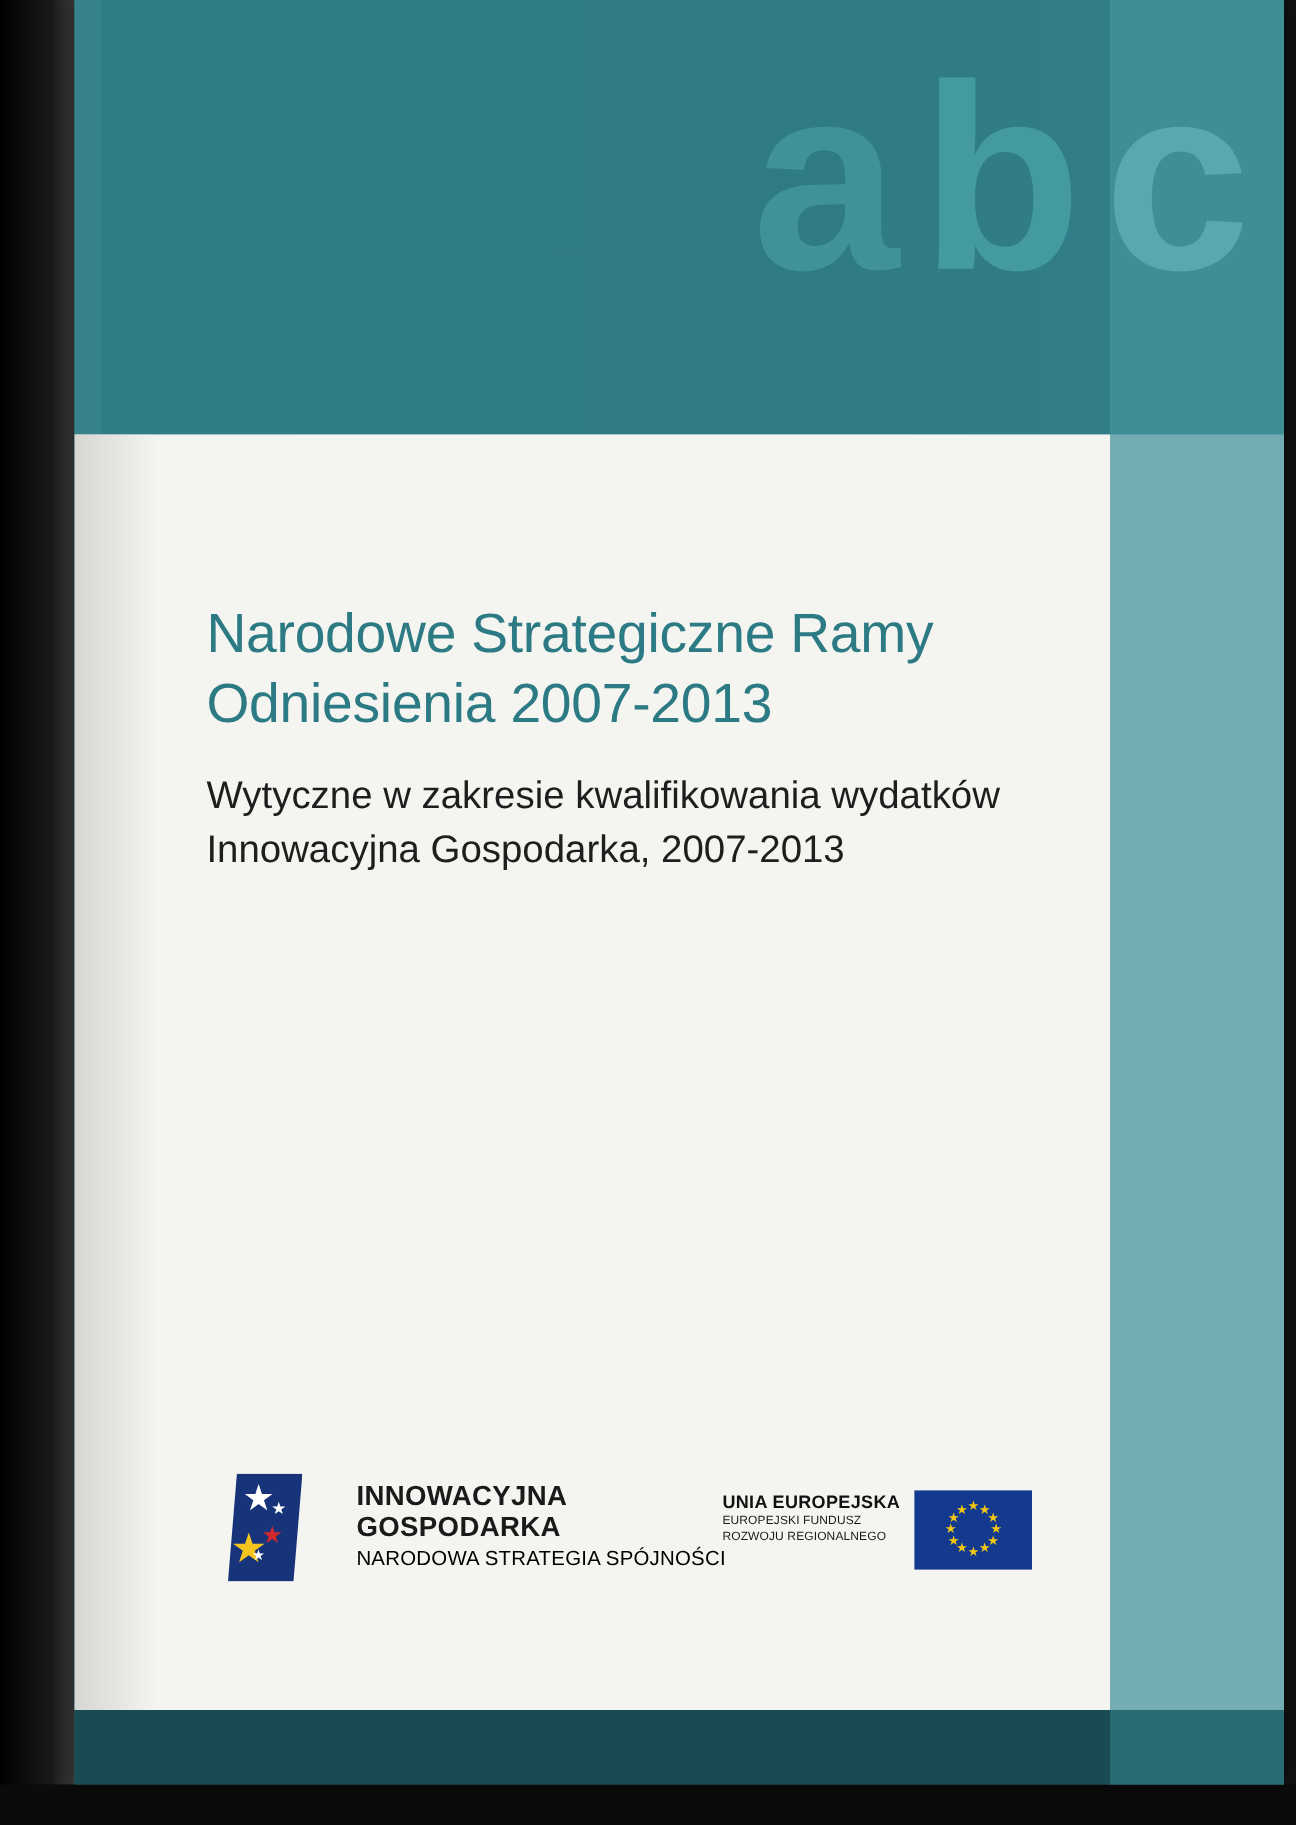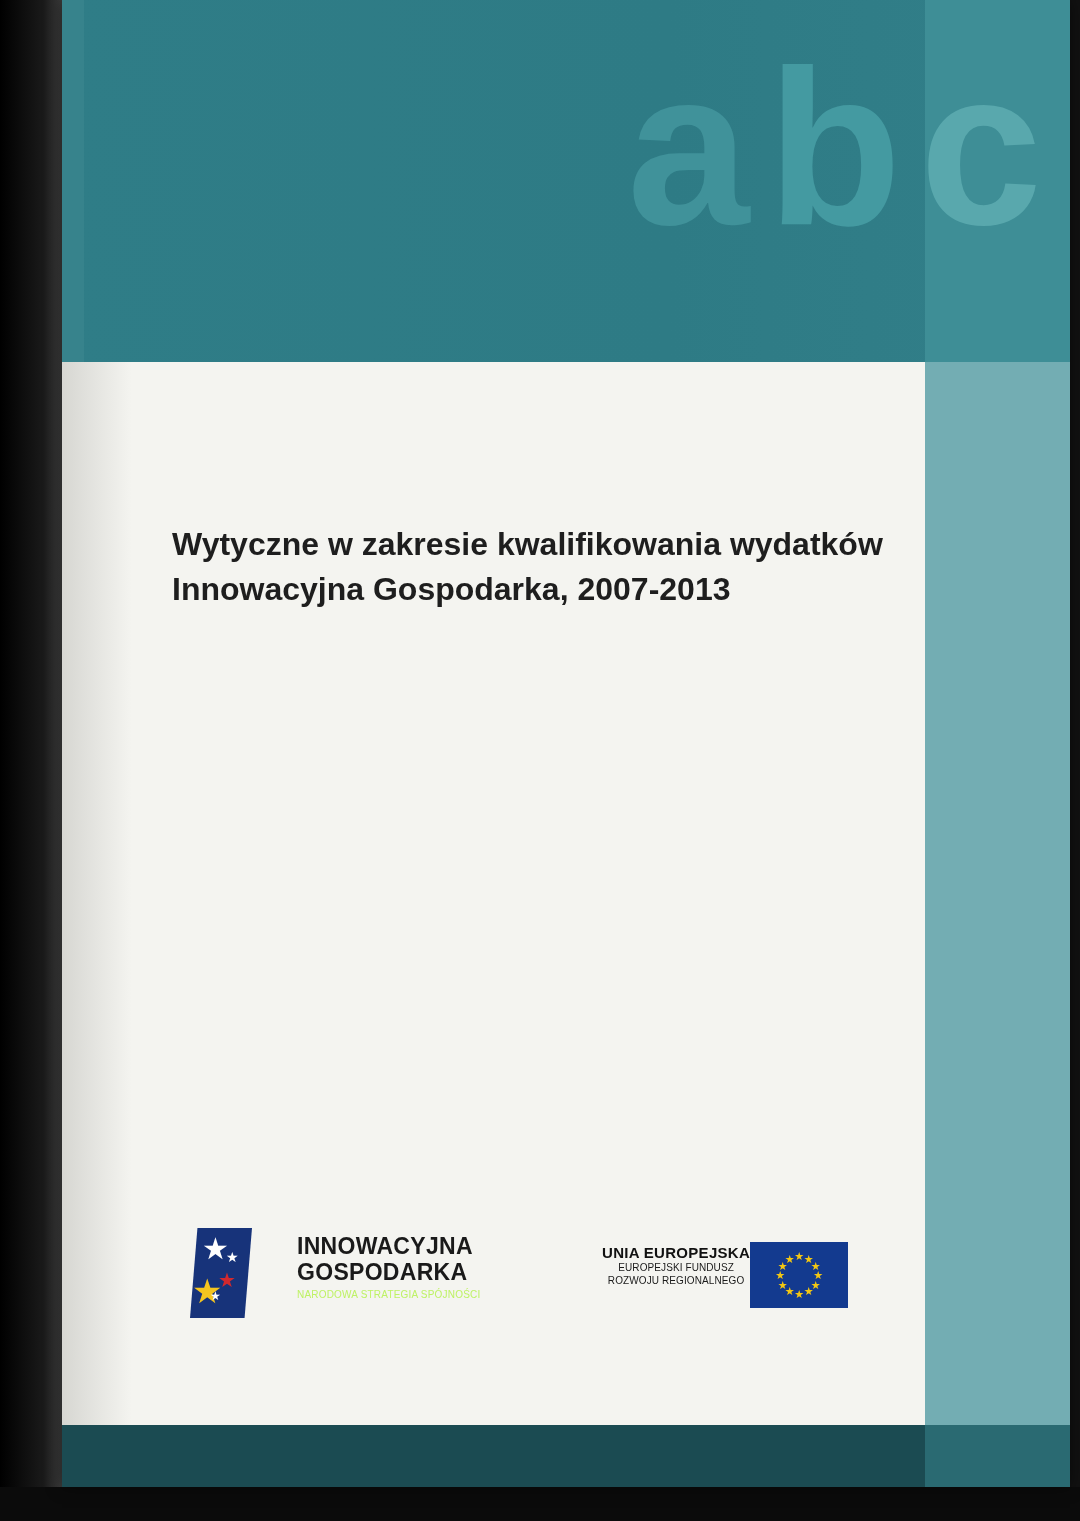--- a/index.html
+++ b/index.html
@@ -134,21 +134,21 @@
     line-height: 1.28;
     font-weight: 400;
     letter-spacing: -0.2px;
     margin: 0;
   }
   .subtitle {
     margin-top: 24px;
     color: #1e1e1e;
     font-size: 32px;
     line-height: 1.42;
-    font-weight: 700;
+    font-weight: 400;
   }
   .subtitle div { white-space: nowrap; }
 
   
   .logos {
     position: absolute;
     left: 128px;
     top: 1228px;
     width: 740px;
     height: 120px;
@@ -184,34 +184,35 @@
   .ig-text { padding-top: 6px; margin-left: 35px; }
   .ig-l1, .ig-l2 {
     font-size: 23px;
     font-weight: bold;
     color: #1a1a1a;
     letter-spacing: 0.3px;
     line-height: 1.12;
   }
   .ig-l3 {
     margin-top: 3px;
-    font-size: 10px;
-    color: #bef264;
+    font-size: 17px;
+    color: #000000;
     letter-spacing: 0.2px;
   }
 
   .logo-eu {
     position: absolute;
     left: 412px;
     top: 14px;
     display: flex;
     align-items: flex-start;
   }
   .eu-text {
-    text-align: center;
+    text-align: left;
+    padding-right: 12px;
     padding-top: 2px;
   }
   .eu-l1 {
     font-size: 15px;
     font-weight: bold;
     color: #111;
     letter-spacing: 0.3px;
   }
   .eu-l2, .eu-l3 {
     font-size: 10px;
@@ -268,20 +269,24 @@
       <span class="l3">c</span>
     </div>
 
     <div class="paper"></div>
     <div class="paper-shade"></div>
 
     <div class="band-bottom"></div>
     <div class="band-bottom-right"></div>
 
     <div class="title-block">
+      <h1 class="title-main">
+        <div>Narodowe Strategiczne Ramy</div>
+        <div>Odniesienia 2007-2013</div>
+      </h1>
       <div class="subtitle">
         <div>Wytyczne w zakresie kwalifikowania wydatków</div>
         <div>Innowacyjna Gospodarka, 2007-2013</div>
       </div>
     </div>
 
     <div class="logos">
 
       <div class="logo-ig">
         <div class="ig-mark">

